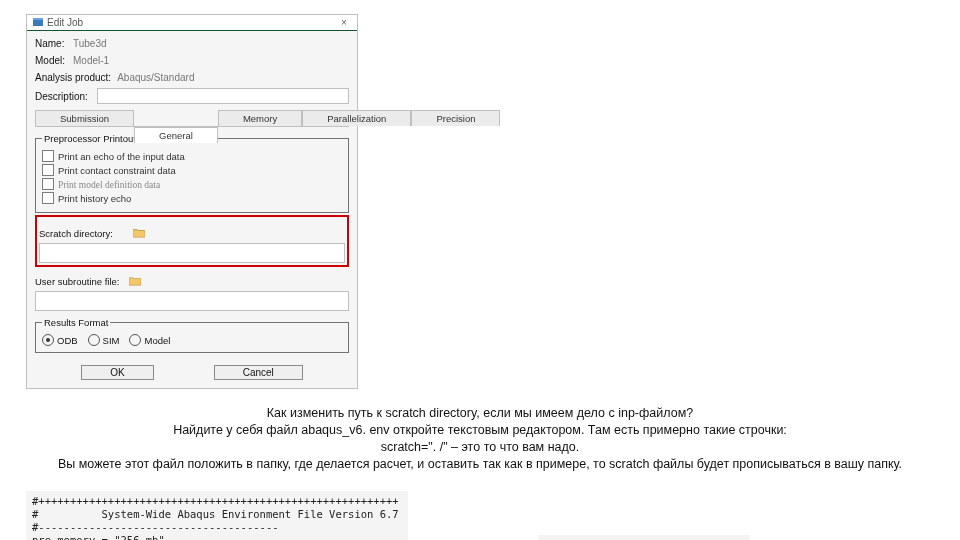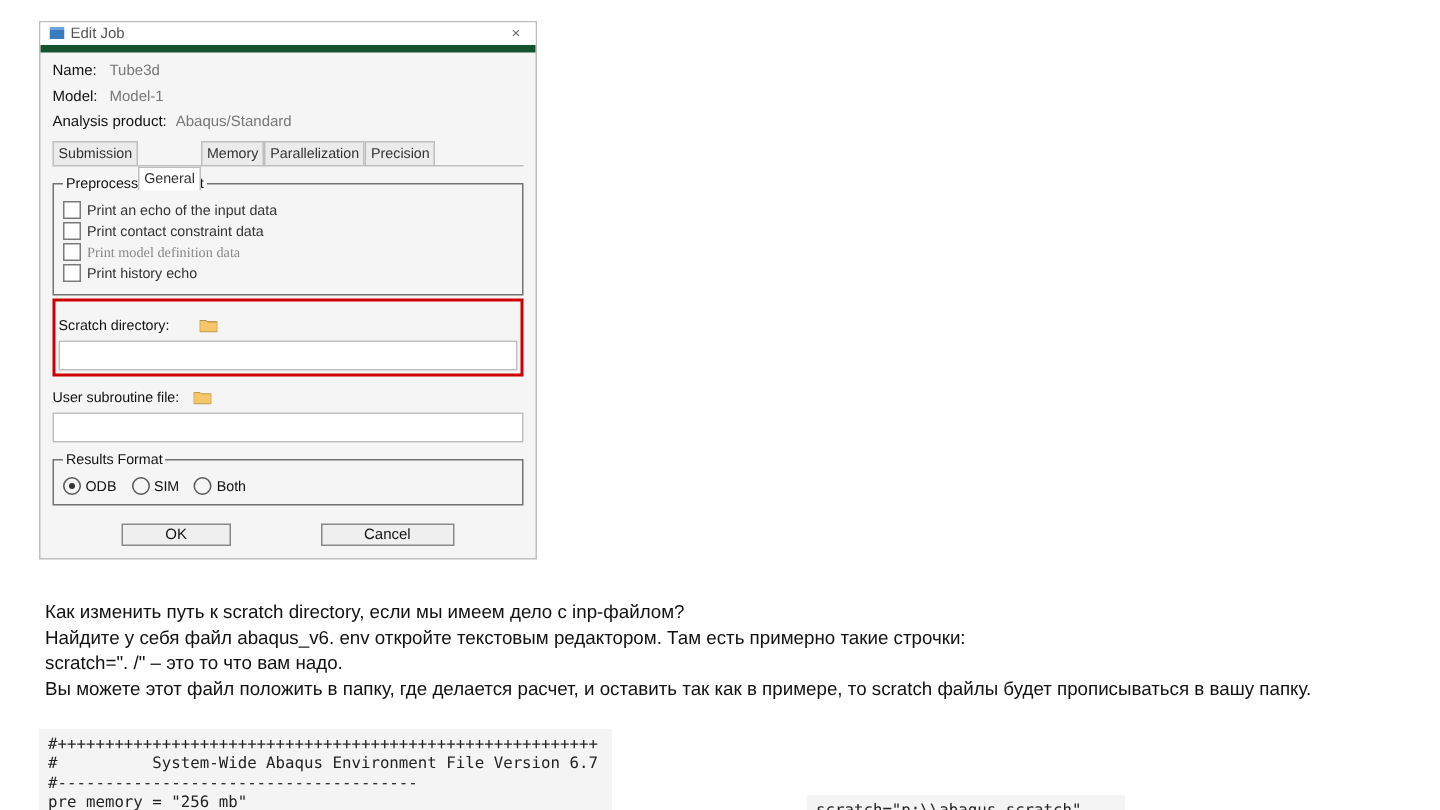--- a/index.html
+++ b/index.html
@@ -20,21 +20,21 @@
     border: 1px solid #bfbfbf;
     background: #f5f5f5;
     position: relative;
   }
   .titlebar {
     display: flex;
     align-items: center;
     justify-content: space-between;
     padding: 2px 6px 2px 6px;
     background: #fff;
-    border-bottom: 5px solid #14532d;
+    border-bottom: 1px solid #14532d;
   }
   .titlebar-left { display: flex; align-items: center; gap: 4px; }
   .ti-svg { width: 10px; height: 10px; }
   .titlebar-title { color: #555; font-size: 10px; }
   .titlebar-x { width: 14px; text-align: center; color: #666; }
   .dlg-body { padding: 6px 8px 8px 8px; }
   .row { display: flex; align-items: center; margin-bottom: 4px; }
   .lbl { width: 36px; font-size: 10px; }
   .lbl-wide { width: auto; margin-right: 4px; }
   .ro-field {
@@ -51,21 +51,21 @@
   }
 
   
   .tabs {
     display: flex;
     border-bottom: 1px solid #bfbfbf;
     margin: 6px 0 0 0;
     font-size: 9.5px;
   }
   .tab {
-    padding: 2px 3px;
+    padding: 2px 24px;
     border: 1px solid #bfbfbf;
     border-bottom: none;
     background: #ebebeb;
     margin-right: 0;
     color: #333;
   }
   .tab.active {
     background: #fff;
     font-weight: 400;
     position: relative;
@@ -130,24 +130,25 @@
   }
   .btn {
     border: 1px solid #8a8a8a;
     background: #efefef;
     padding: 1px 28px;
     font-size: 10px;
   }
 
   
   .para {
-    margin: 27px 0 0 4px;
+    margin: 16px 0 0 4px;
     font-size: 12.5px;
     line-height: 1.35;
     width: 900px;
+    text-align: center;
   }
 
   
   .coderow {
     display: flex;
     gap: 130px;
     margin-top: 18px;
     align-items: flex-start;
   }
   .code {
@@ -184,20 +185,24 @@
         <span class="lbl">Name:</span>
         <span class="ro-field">Tube3d</span>
       </div>
       <div class="row">
         <span class="lbl">Model:</span>
         <span class="ro-field">Model-1</span>
       </div>
       <div class="row">
         <span class="lbl lbl-wide">Analysis product:</span>
         <span class="ro-field">Abaqus/Standard</span>
+      </div>
+      <div class="row">
+        <span class="lbl lbl-wide" style="min-width:58px">Description:</span>
+        <div class="inline-field"></div>
       </div>
 
       <div class="tabs">
         <div class="tab">Submission</div>
         <div class="tab active">General</div>
         <div class="tab">Memory</div>
         <div class="tab">Parallelization</div>
         <div class="tab">Precision</div>
       </div>
 
@@ -250,21 +255,21 @@
           <span class="radiolbl">
               <span class="radio sel"></span>
               <span>ODB</span>
             </span>
           <span class="radiolbl">
               <span class="radio"></span>
               <span>SIM</span>
             </span>
           <span class="radiolbl">
               <span class="radio"></span>
-              <span>Both</span>
+              <span>Model</span>
             </span>
         </div>
       </fieldset>
 
       <div class="btnbar">
         <div class="btn">OK</div>
         <div class="btn">Cancel</div>
       </div>
     </div>
   </div>

